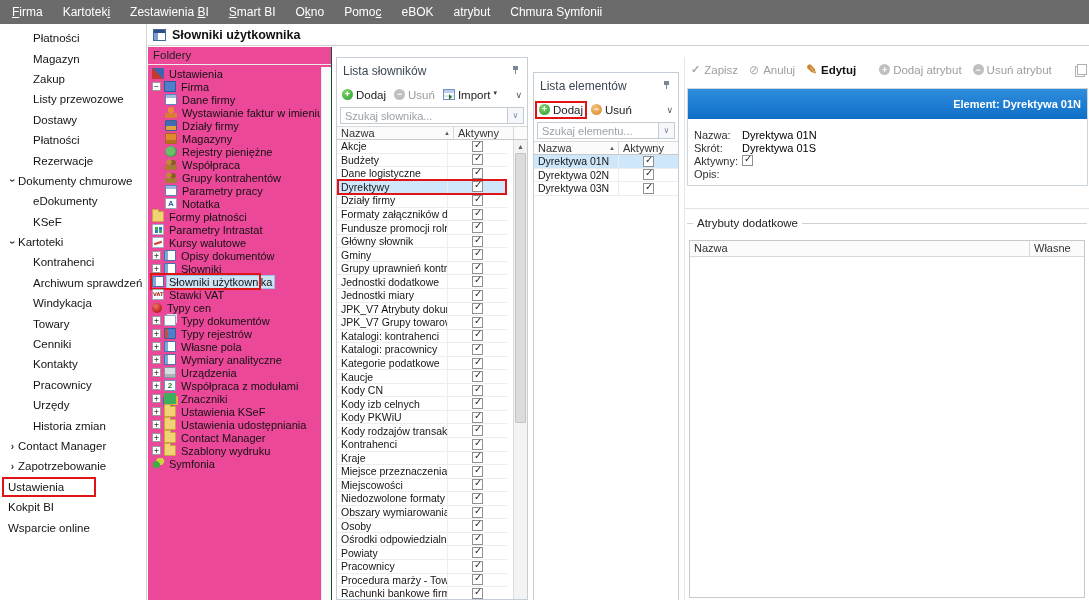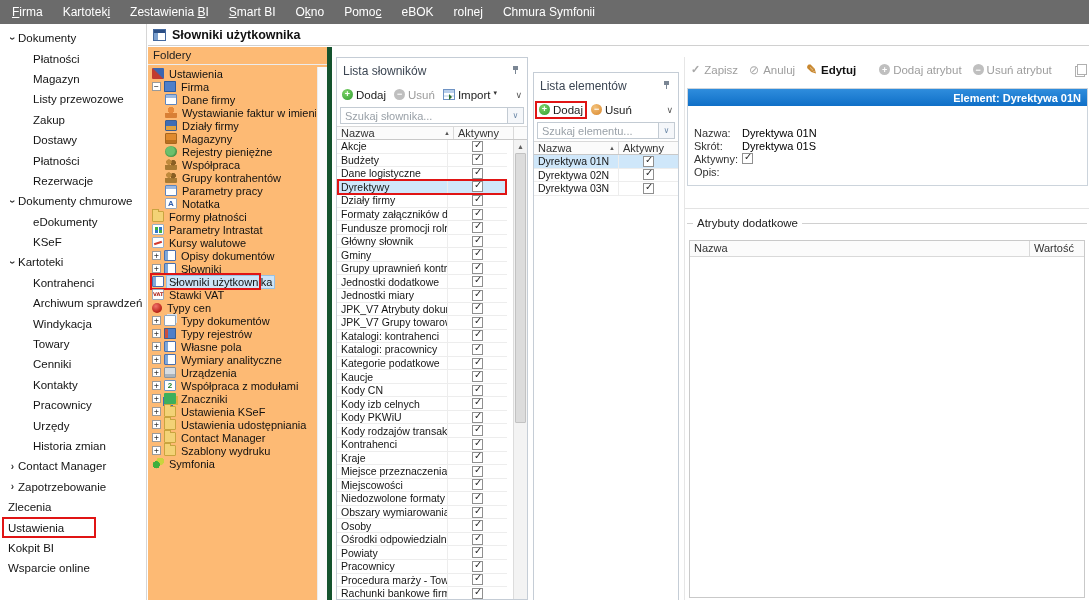--- a/index.html
+++ b/index.html
@@ -22,22 +22,22 @@
   .chev.chev-down::after{content:"\203A";font-weight:bold;display:inline-block;transform:rotate(90deg)}
   .sb-item.redbox::after{content:"";position:absolute;left:2px;top:0;bottom:0;width:94px;
                          border:2px solid #e01414;box-sizing:border-box;pointer-events:none}
   
   .main-title{position:absolute;left:148px;top:24px;right:0;height:22px;background:#fff;
               border-bottom:1px solid #d0d0d0;display:flex;align-items:center;padding-left:5px;box-sizing:border-box}
   .title-icon{width:13px;height:12px;border:1px solid #44699e;box-sizing:border-box;margin-right:6px;
               background:linear-gradient(#2c4f85 3px,rgba(0,0,0,0) 3px),linear-gradient(90deg,#7ba0cf 4px,#fff 4px)}
   .main-title .t{font-size:12.5px;font-weight:bold;color:#111}
   
-  .folders{position:absolute;left:148px;top:47px;width:184px;bottom:0;background:#fdba74;
-           border-right:5px solid #14532d;box-sizing:border-box}
+  .folders{position:absolute;left:148px;top:47px;width:184px;bottom:0;background:#ec4899;
+           border-right:1px solid #14532d;box-sizing:border-box}
   .folders-header{height:17px;line-height:17px;font-size:11.5px;color:#222;padding-left:5px;border-bottom:1px solid #ececec}
   .tree{position:absolute;top:20px;left:2px;right:11px;bottom:0;overflow:hidden}
   .tree-scroll{position:absolute;top:20px;right:0;width:9px;bottom:0;background:#fbfbfb;border-left:1px solid #ececec}
   .tnode{height:13px;display:flex;align-items:center;font-size:11px;color:#111;padding-left:2px;
          position:relative;white-space:nowrap}
   .tnode.lvl1{padding-left:15px}
   .exp{width:9px;height:9px;border:1px solid #9a9a9a;box-sizing:border-box;margin-right:3px;flex:none;
        background:#fff;font:8px/7px "DejaVu Sans Mono",monospace;text-align:center;color:#333}
   .exp.plus::after{content:"+"}
   .exp.minus::after{content:"\2212"}
@@ -135,23 +135,23 @@
   .detail-toolbar{height:25px;display:flex;align-items:center;font-size:11.5px;color:#9d9d9d;padding-left:6px}
   .dt-btn{display:flex;align-items:center;margin-right:11px;white-space:nowrap}
   .dt-btn.enabled{color:#111;font-weight:bold}
   .dt-sep{width:1px;height:15px;background:#d9d9d9;margin:0 11px 0 1px}
   .ig{margin-right:4px;display:inline-flex;align-items:center}
   .ig-check::after{content:"\2713";color:#a8a8a8;font-weight:bold;font-size:11px}
   .ig-block::after{content:"\2298";color:#ababab;font-size:12px}
   .ig-pencil::after{content:"\270E";color:#c8872e;font-size:13px}
   .ig-copy{width:8px;height:9px;border:1px solid #b0b0b0;background:#fff;box-shadow:-2px 2px 0 -1px #fff,-2px 2px 0 0 #b0b0b0;margin:0 5px 0 2px}
   .element-box{position:absolute;left:2px;top:31px;right:1px;height:98px;border:1px solid #ccd4dc;box-sizing:border-box}
-  .element-head{height:17px;background:linear-gradient(#2f8ddd,#0f6fc7);color:#fff;font-size:11px;font-weight:bold;
+  .element-head{height:30px;background:linear-gradient(#2f8ddd,#0f6fc7);color:#fff;font-size:11px;font-weight:bold;
                 display:flex;align-items:center;justify-content:flex-end;padding-right:6px}
-  .fields{padding:20px 6px;font-size:11px;color:#222}
+  .fields{padding:9px 6px;font-size:11px;color:#222}
   .frow{display:flex;height:13px;align-items:center}
   .flabel{width:48px;color:#333;flex:none}
   .fval{color:#000}
   .sep-line{position:absolute;left:0;right:0;top:151px;height:1px;background:#e3e3e3}
   .group-label{position:absolute;left:2px;right:2px;top:160px;display:flex;align-items:center;font-size:11.5px;color:#222}
   .group-label::before{content:"";width:6px;height:1px;background:#d0d0d0;margin-right:4px}
   .group-label::after{content:"";flex:1;height:1px;background:#d0d0d0;margin-left:4px}
   .attr-table{position:absolute;left:4px;right:4px;top:183px;bottom:2px;border:1px solid #c9c9c9;box-sizing:border-box}
   .attr-head{display:flex;height:15px;background:#fbfbfb;border-bottom:1px solid #d9d9d9;font-size:11px;color:#333}
   .ah-name{flex:1;padding-left:4px;line-height:15px}
@@ -162,45 +162,41 @@
 
 <div class="menubar">
 
 <div class="menu-item"><span></span><span class="accel">F</span><span>irma</span></div>
     <div class="menu-item"><span>Kartotek</span><span class="accel">i</span><span></span></div>
     <div class="menu-item"><span>Zestawienia </span><span class="accel">B</span><span>I</span></div>
     <div class="menu-item"><span></span><span class="accel">S</span><span>mart BI</span></div>
     <div class="menu-item"><span>O</span><span class="accel">k</span><span>no</span></div>
     <div class="menu-item"><span>Pomo</span><span class="accel">c</span><span></span></div>
     <div class="menu-item"><span>eBOK</span><span class="accel"></span><span></span></div>
-    <div class="menu-item"><span>rolnej</span><span class="accel"></span><span></span></div>
+    <div class="menu-item"><span>atrybut</span><span class="accel"></span><span></span></div>
     <div class="menu-item"><span>Chmura Symfonii</span><span class="accel"></span><span></span></div>
   </div>
 
 <div class="sidebar">
 
-<div class="sb-item group">
-      <span class="chev chev-down"></span>
-      <span>Dokumenty</span>
-    </div>
     <div class="sb-item child">
 
       <span>Płatności</span>
     </div>
     <div class="sb-item child">
 
       <span>Magazyn</span>
     </div>
     <div class="sb-item child">
 
+      <span>Zakup</span>
+    </div>
+    <div class="sb-item child">
+
       <span>Listy przewozowe</span>
-    </div>
-    <div class="sb-item child">
-
-      <span>Zakup</span>
     </div>
     <div class="sb-item child">
 
       <span>Dostawy</span>
     </div>
     <div class="sb-item child">
 
       <span>Płatności</span>
     </div>
     <div class="sb-item child">
@@ -259,24 +255,20 @@
 
       <span>Historia zmian</span>
     </div>
     <div class="sb-item group">
       <span class="chev chev-right"></span>
       <span>Contact Manager</span>
     </div>
     <div class="sb-item group">
       <span class="chev chev-right"></span>
       <span>Zapotrzebowanie</span>
-    </div>
-    <div class="sb-item plain">
-
-      <span>Zlecenia</span>
     </div>
     <div class="sb-item plain redbox">
 
       <span>Ustawienia</span>
     </div>
     <div class="sb-item plain">
 
       <span>Kokpit BI</span>
     </div>
     <div class="sb-item plain">
@@ -817,16 +809,16 @@
   </div>
 
   <div class="sep-line"></div>
   <div class="group-label">
       <span>Atrybuty dodatkowe</span>
     </div>
 
   <div class="attr-table">
     <div class="attr-head">
       <span class="ah-name">Nazwa</span>
-      <span class="ah-value">Wartość</span>
+      <span class="ah-value">Własne</span>
     </div>
   </div>
 </div>
 
 </body></html>

